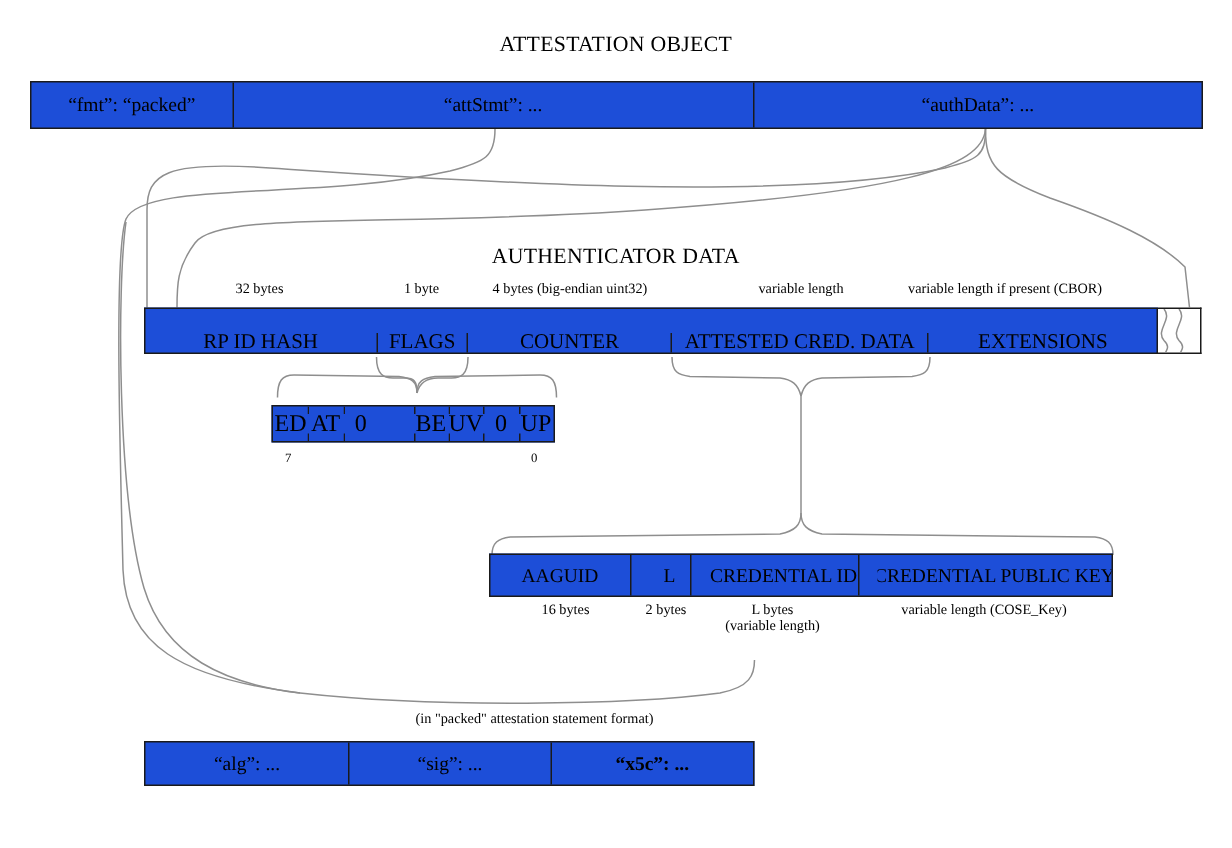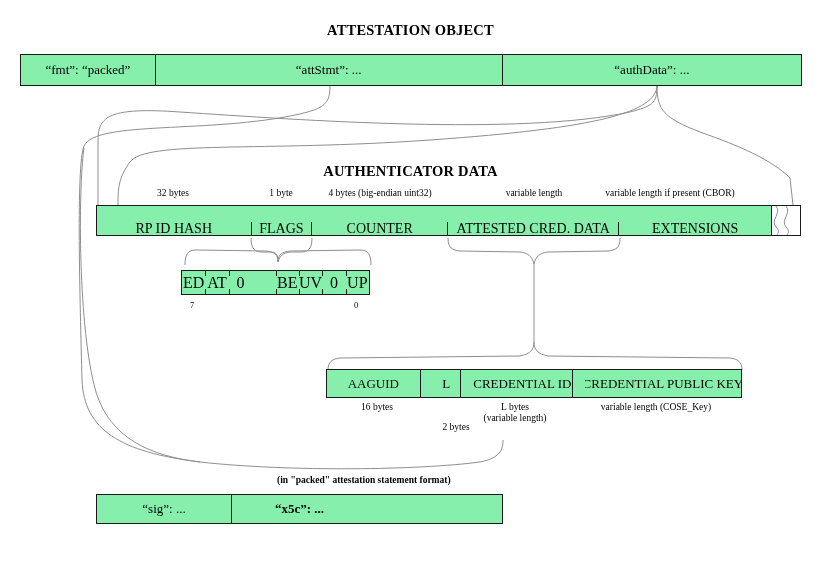--- a/index.html
+++ b/index.html
@@ -17,21 +17,21 @@
     overflow: hidden;
   }
   #connectors {
     position: absolute;
     left: 0;
     top: 0;
     width: 821px;
     height: 565px;
     pointer-events: none;
   }
-  .abs { position: absolute; font-weight: bold; }
+  .abs { position: absolute; }
 
   
   .title {
     font-size: 14.5px;
     letter-spacing: 0.2px;
     text-align: center;
     white-space: nowrap;
   }
   .section-title {
     font-size: 14.5px;
@@ -42,21 +42,21 @@
     font-size: 9.5px;
     white-space: nowrap;
   }
 
   
   .row {
     position: absolute;
     display: flex;
     box-sizing: border-box;
     border: 1px solid #1a1a1a;
-    background: #86efac;
+    background: #1d4ed8;
   }
   .cell {
     box-sizing: border-box;
     display: flex;
     align-items: center;
     justify-content: center;
     border-right: 1px solid #1a1a1a;
     font-size: 13px;
     white-space: nowrap;
     overflow: hidden;
@@ -209,27 +209,28 @@
   <div class="bit-index" style="left:354px; top:300px;">0</div>
 
   <div class="row" id="acd-row">
     <div class="cell" style="width:103px;">AAGUID</div>
     <div class="cell" style="width:31px;">L</div>
     <div class="cell" style="width:110px;">CREDENTIAL ID</div>
     <div class="cell" style="width:172px;">CREDENTIAL PUBLIC KEY</div>
   </div>
 
   <div class="caption-below" style="left:377px; top:402px;">16 bytes</div>
-  <div class="caption-below" style="left:444px; top:422px;margin-left:12px;">2 bytes</div>
+  <div class="caption-below" style="left:444px; top:402px;">2 bytes</div>
   <div class="caption-below" style="left:515px; top:402px;">
     <div>L bytes</div>
     <div>(variable length)</div>
   </div>
   <div class="caption-below" style="left:656px; top:402px;">variable length (COSE_Key)</div>
 
   <div class="abs section-note" style="left:277px; top:475px;">(in "packed" attestation statement format)</div>
 
   <div class="row" id="attstmt-row">
+    <div class="cell" style="width:137px;">“alg”: ...</div>
     <div class="cell" style="width:135px;">“sig”: ...</div>
     <div class="cell" style="width:135px;font-weight:bold;">“x5c”: ...</div>
   </div>
 
 </div>
 
 </body></html>

